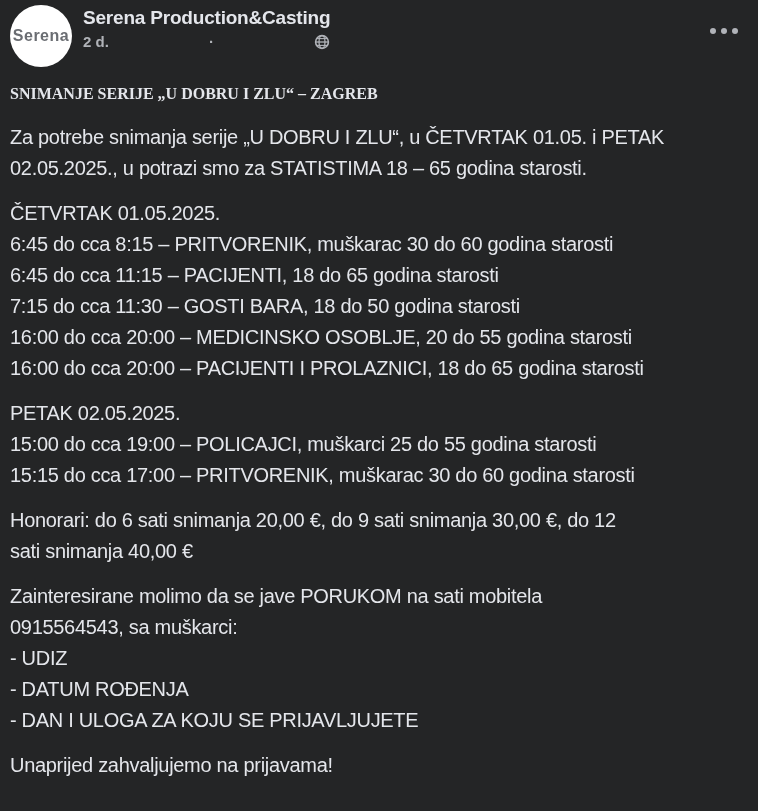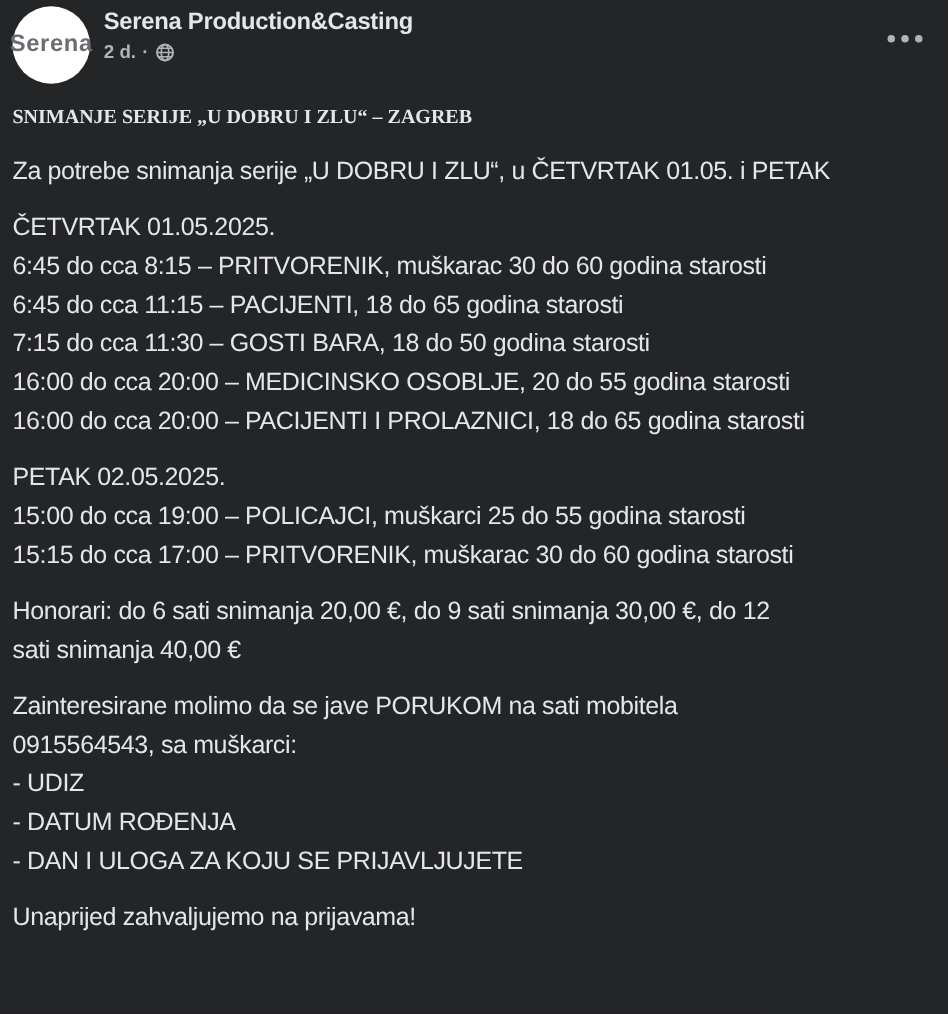--- a/index.html
+++ b/index.html
@@ -31,21 +31,21 @@
     border-radius: 50%;
     background: #ffffff;
     display: flex;
     align-items: center;
     justify-content: center;
     flex: 0 0 auto;
     cursor: pointer;
   }
   .avatar-text {
     color: #6a6d72;
-    font-size: 19px;
+    font-size: 16px;
     font-weight: 700;
     letter-spacing: 0.5px;
   }
   .header-info {
     margin-left: 11px;
     padding-top: 2px;
   }
   .page-name {
     font-size: 19px;
     font-weight: 700;
@@ -54,20 +54,21 @@
     cursor: pointer;
   }
   .meta-row {
     display: flex;
     align-items: center;
     gap: 5px;
     margin-top: 4px;
     color: #b0b3b8;
     font-size: 15px;
     font-weight: 600;
+    justify-content: space-between;
   }
   .menu-button {
     position: absolute;
     top: 24px;
     right: 16px;
     display: flex;
     gap: 5px;
     padding: 4px;
     cursor: pointer;
   }
@@ -132,20 +133,21 @@
       <span class="dot"></span>
     </div>
   </div>
 
   <div class="post-body">
 
     <div class="post-title">SNIMANJE SERIJE „U DOBRU I ZLU“ – ZAGREB</div>
 
     <div class="para">
       <div class="line">Za potrebe snimanja serije „U DOBRU I ZLU“, u ČETVRTAK 01.05. i PETAK</div>
+      <div class="line">02.05.2025., u potrazi smo za STATISTIMA 18 – 65 godina starosti.</div>
     </div>
 
     <div class="para">
       <div class="line">ČETVRTAK 01.05.2025.</div>
       <div class="line">6:45 do cca 8:15 – PRITVORENIK, muškarac 30 do 60 godina starosti</div>
       <div class="line">6:45 do cca 11:15 – PACIJENTI, 18 do 65 godina starosti</div>
       <div class="line">7:15 do cca 11:30 – GOSTI BARA, 18 do 50 godina starosti</div>
       <div class="line">16:00 do cca 20:00 – MEDICINSKO OSOBLJE, 20 do 55 godina starosti</div>
       <div class="line">16:00 do cca 20:00 – PACIJENTI I PROLAZNICI, 18 do 65 godina starosti</div>
     </div>

